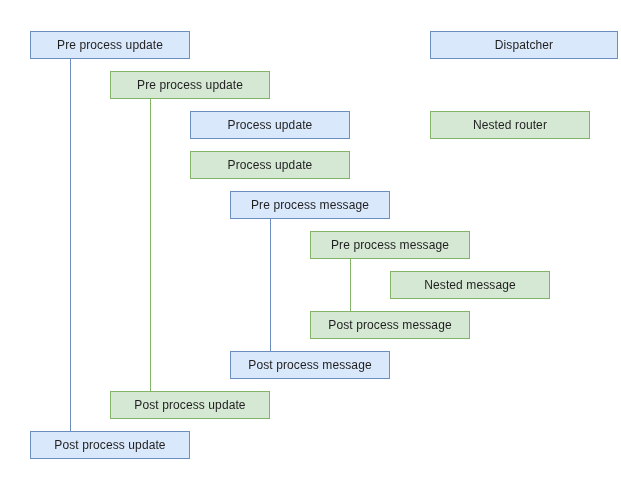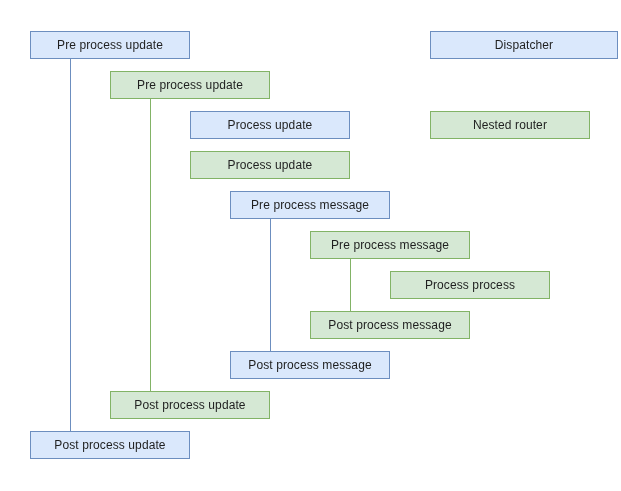--- a/index.html
+++ b/index.html
@@ -67,21 +67,21 @@
       <div class="edge dispatcher-edge" style="left: 270px; top: 219px; height: 132px;"></div>
       <div class="edge nested-router-edge" style="left: 350px; top: 259px; height: 52px;"></div>
     </div>
   <div id="nodes-layer">
       <div class="node dispatcher" style="left: 30px; top: 31px; width: 160px; height: 28px;">Pre process update</div>
       <div class="node nested-router" style="left: 110px; top: 71px; width: 160px; height: 28px;">Pre process update</div>
       <div class="node dispatcher" style="left: 190px; top: 111px; width: 160px; height: 28px;">Process update</div>
       <div class="node nested-router" style="left: 190px; top: 151px; width: 160px; height: 28px;">Process update</div>
       <div class="node dispatcher" style="left: 230px; top: 191px; width: 160px; height: 28px;">Pre process message</div>
       <div class="node nested-router" style="left: 310px; top: 231px; width: 160px; height: 28px;">Pre process message</div>
-      <div class="node nested-router" style="left: 390px; top: 271px; width: 160px; height: 28px;">Process process</div>
+      <div class="node nested-router" style="left: 390px; top: 271px; width: 160px; height: 28px;">Nested message</div>
       <div class="node nested-router" style="left: 310px; top: 311px; width: 160px; height: 28px;">Post process message</div>
       <div class="node dispatcher" style="left: 230px; top: 351px; width: 160px; height: 28px;">Post process message</div>
       <div class="node nested-router" style="left: 110px; top: 391px; width: 160px; height: 28px;">Post process update</div>
       <div class="node dispatcher" style="left: 30px; top: 431px; width: 160px; height: 28px;">Post process update</div>
     </div>
   <div id="legend-layer" class="legend-group">
       <div class="node dispatcher" style="left: 430px; top: 31px; width: 188px; height: 28px;">Dispatcher</div>
       <div class="node nested-router" style="left: 430px; top: 71px; width: 160px; height: 28px; margin-top: 40px;">Nested router</div>
     </div>
 </div>

